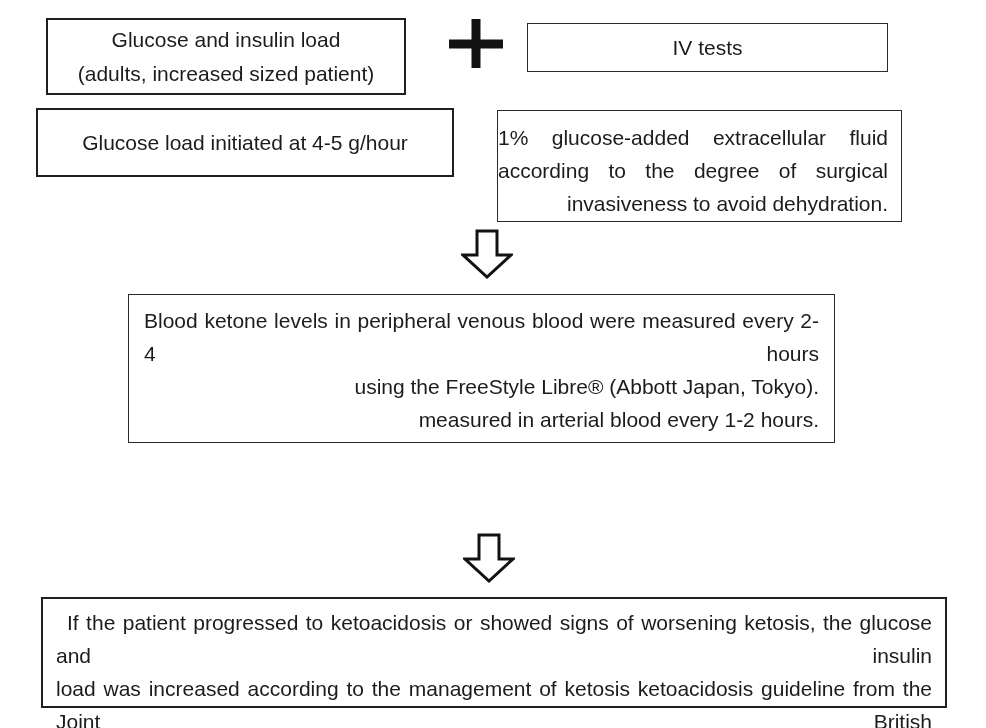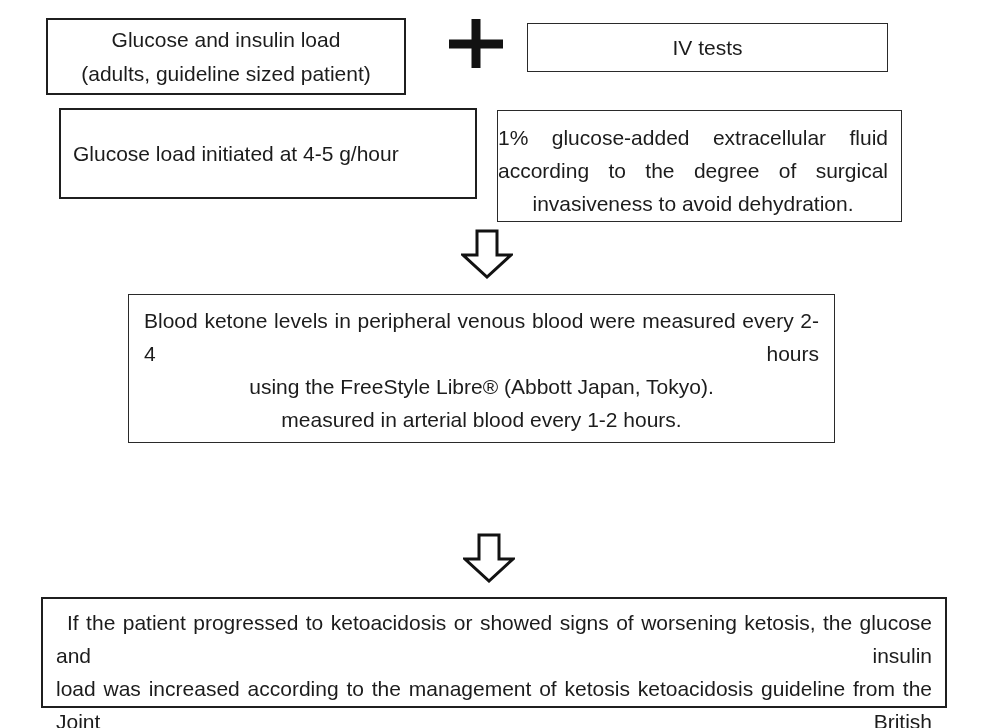--- a/index.html
+++ b/index.html
@@ -35,54 +35,54 @@
   .plus-wrap {
     position: absolute; left: 449px; top: 19px; width: 54px; height: 50px;
   }
   
   .box-iv {
     left: 527px; top: 23px; width: 361px; height: 49px;
     display: flex; align-items: center; justify-content: center;
   }
   
   .box-gl {
-    left: 59px; top: 108px; width: 418px; height: 91px;
+    left: 36px; top: 108px; width: 418px; height: 69px;
     display: flex; flex-direction: column; justify-content: center;
-    padding: 0 12px; line-height: 34px; text-align: left;
+    padding: 0 12px; line-height: 34px; text-align: center;
   }
   
   .box-ex {
     left: 497px; top: 110px; width: 405px; height: 112px;
     padding: 10px 13px 0 0; line-height: 33px;
   }
   
   .box-mon {
     left: 128px; top: 294px; width: 707px; height: 149px;
     padding: 9px 15px 12px 15px; line-height: 33px;
   }
   
   .box-esc {
     left: 41px; top: 597px; width: 906px; height: 111px;
     padding: 7px 13px 0 13px; line-height: 33px;
   }
   .jline { text-align: justify; text-align-last: justify; }
-  .lline { text-align: center; }
+  .lline { text-align: right; }
   .indent { text-indent: 11px; }
   .arrow-wrap { position: absolute; width: 52px; height: 50px; }
   .arrow-1 { left: 461px; top: 229px; }
   .arrow-2 { left: 463px; top: 533px; }
 </style>
 </head>
 <body>
 
 <div class="canvas">
 
   <div class="box border-heavy box-gi">
     <div>Glucose and insulin load</div>
-    <div>(adults, guideline sized patient)</div>
+    <div>(adults, increased sized patient)</div>
   </div>
 
   <div class="plus-wrap">
     <svg width="54" height="50" viewBox="0 0 54 50" aria-hidden="true">
       <rect x="0" y="20.5" width="54" height="9" fill="#121212"></rect>
       <rect x="22.5" y="0" width="9" height="49" fill="#121212"></rect>
     </svg>
   </div>
 
   <div class="box border-light box-iv">

